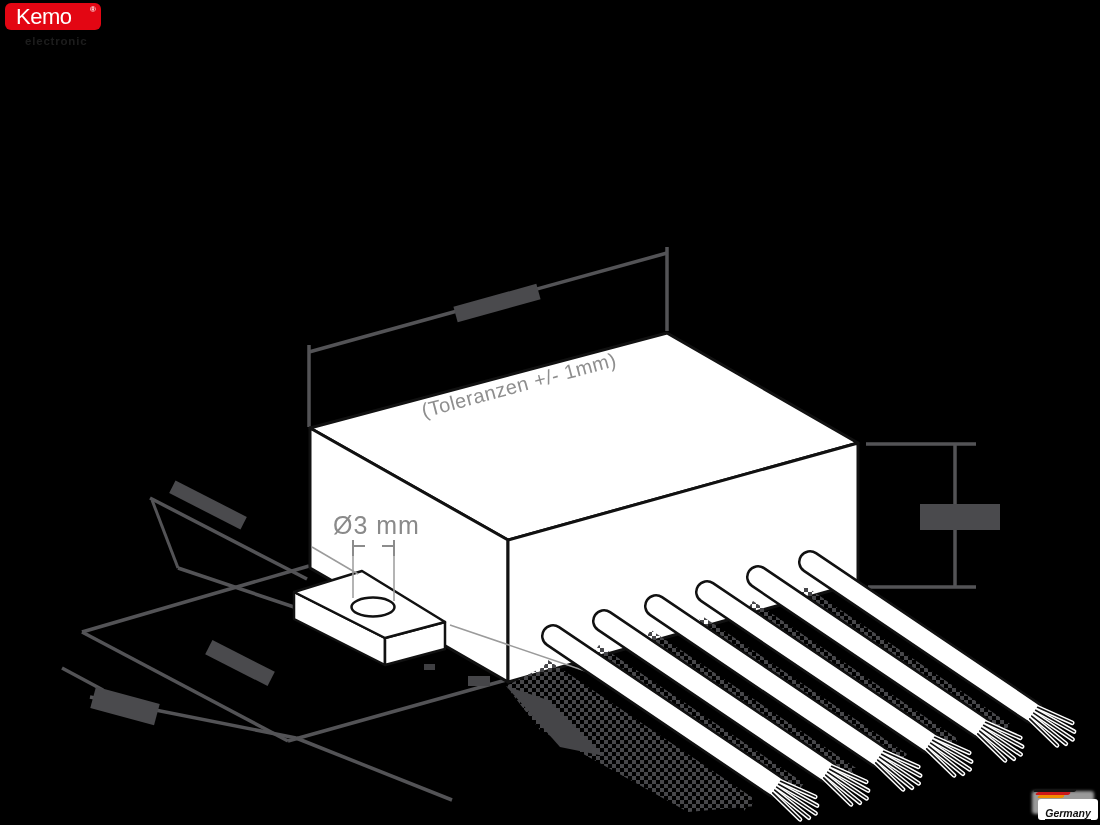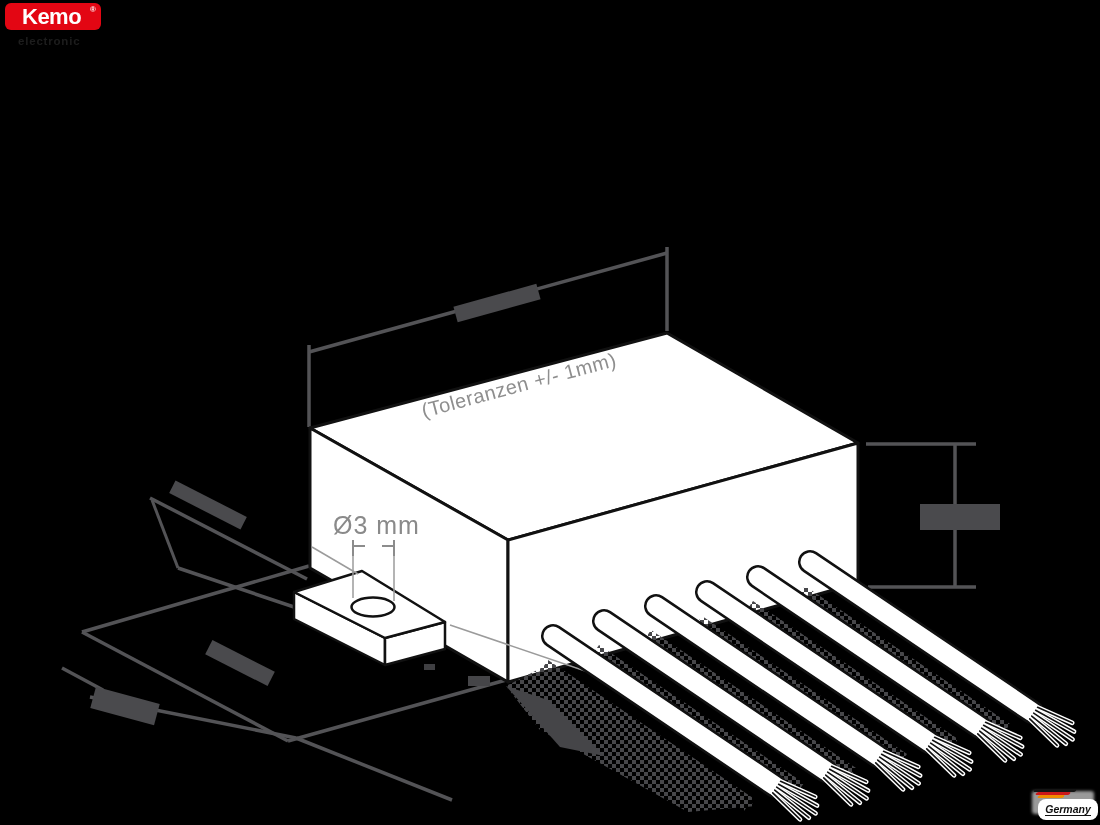--- a/index.html
+++ b/index.html
@@ -7,31 +7,31 @@
          font-family:"Liberation Sans", sans-serif;}
   #drawing{position:absolute;left:0;top:0;}
   .lbl{position:absolute;color:#8e8e8e;}
   #tolerance-label{left:409px;top:374px;width:220px;text-align:center;
     font-size:20px;letter-spacing:.5px;transform:rotate(-15deg);}
   #hole-label{left:333px;top:511px;font-size:25px;color:#8a8a8a;letter-spacing:1px;text-align:center;}
   
   #brand-logo{position:absolute;left:5px;top:3px;width:96px;height:46px;}
   #brand-box{position:absolute;left:0;top:0;width:96px;height:27px;background:#e30613;
     border-radius:6px;}
-  #brand-name{position:absolute;left:17px;top:1px;color:#fff;font-weight:bold;
+  #brand-name{position:absolute;left:11px;top:1px;color:#fff;font-weight:normal;
     font-size:22px;letter-spacing:-.5px;}
   #brand-reg{position:absolute;left:85px;top:2px;color:#fff;font-size:8px;font-weight:bold;}
-  #brand-sub{position:absolute;left:13px;top:32px;color:#1d1d1d;font-weight:bold;
+  #brand-sub{position:absolute;left:20px;top:32px;color:#1d1d1d;font-weight:bold;
     font-size:11.5px;letter-spacing:.8px;}
   
   #made-in-badge{position:absolute;left:1026px;top:786px;width:74px;height:38px;}
   #badge-shadow{position:absolute;left:6px;top:5px;width:62px;height:23px;background:#9a9a9a;
     border-radius:3px;filter:blur(1.5px);}
   #badge-plate{position:absolute;left:12px;top:13px;width:60px;height:21px;background:#fff;
-    border-radius:8px;display:flex;align-items:center;justify-content:center;}
+    border-radius:3px;display:flex;align-items:flex-end;justify-content:center;}
   #badge-country{font-style:italic;font-weight:bold;font-size:10.5px;color:#111;
     border-bottom:1.5px solid #111;line-height:11px;}
   .flagbar{position:absolute;height:3.2px;transform:skewX(-35deg);border-radius:2px;}
 </style>
 </head>
 <body>
 
 <div id="stage">
 
 <svg id="drawing" width="1100" height="825" viewBox="0 0 1100 825">

